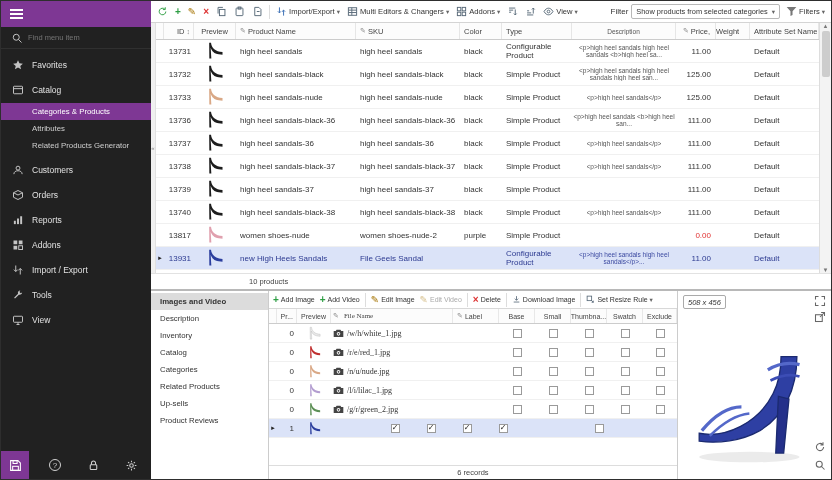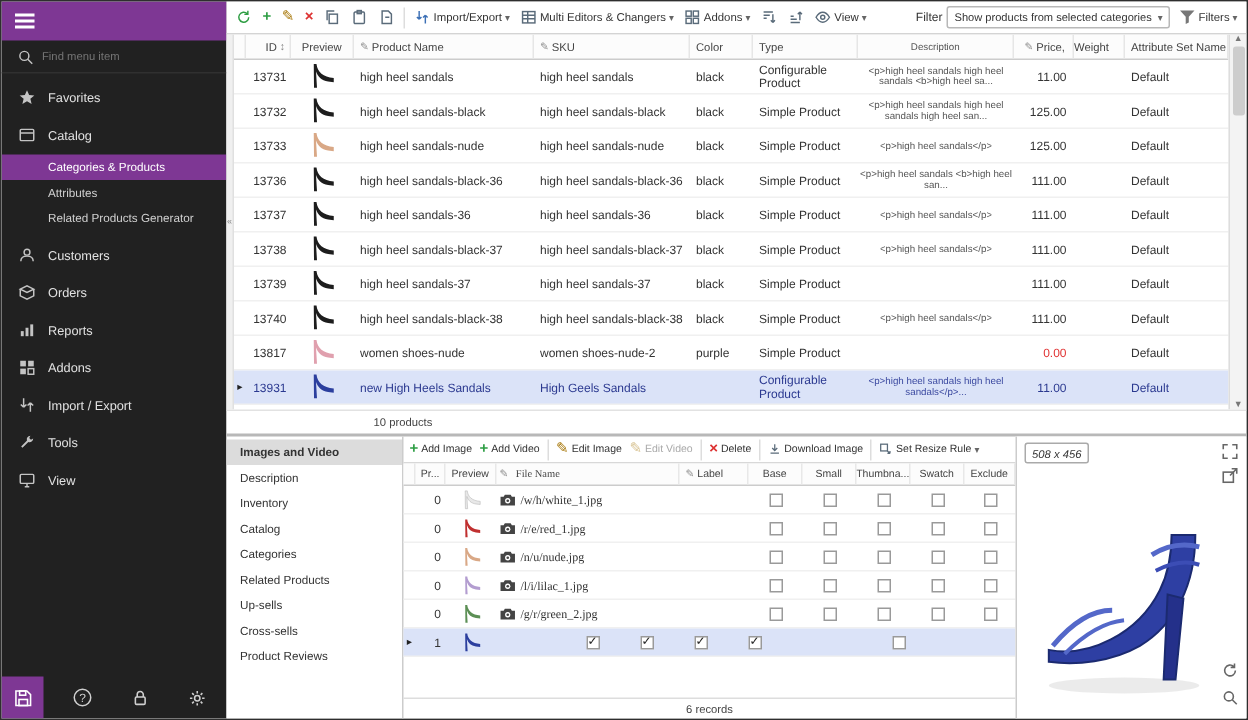--- a/index.html
+++ b/index.html
@@ -604,21 +604,21 @@
             <div class="cell c-marker">
               <span class="arrow show">▸</span>
             </div>
             <div class="cell c-id">13931</div>
             <div class="cell c-prev">
               <svg class="heel blue" viewBox="0 0 24 24">
                 <path d="M5 2 L7.2 2 C8 8.5 12.5 12.5 21 13.2 L21 16.5 L16.5 16 C11 15.2 8.2 12 6.8 8 L7.6 21 L5.2 21 Z"></path>
               </svg>
             </div>
             <div class="cell c-name">new High Heels Sandals</div>
-            <div class="cell c-sku">High Geels Sandals</div>
+            <div class="cell c-sku">File Geels Sandal</div>
             <div class="cell c-color"></div>
             <div class="cell c-type">Configurable Product</div>
             <div class="cell c-desc">
               <span>&lt;p&gt;high heel sandals high heel sandals&lt;/p&gt;...</span>
             </div>
             <div class="cell c-price">11.00</div>
             <div class="cell c-weight"></div>
             <div class="cell c-attr">Default</div>
           </div>
 
@@ -659,23 +659,20 @@
           </div>
 
           <div class="tab">
             <span>Related Products</span>
           </div>
 
           <div class="tab">
             <span>Up-sells</span>
           </div>
 
-          <div class="tab">
-            <span>Cross-sells</span>
-          </div>
 
           <div class="tab">
             <span>Product Reviews</span>
           </div>
 
       </div>
 
       <div class="imgpanel">
         <div class="imgbar">
           <span class="ibtn">

